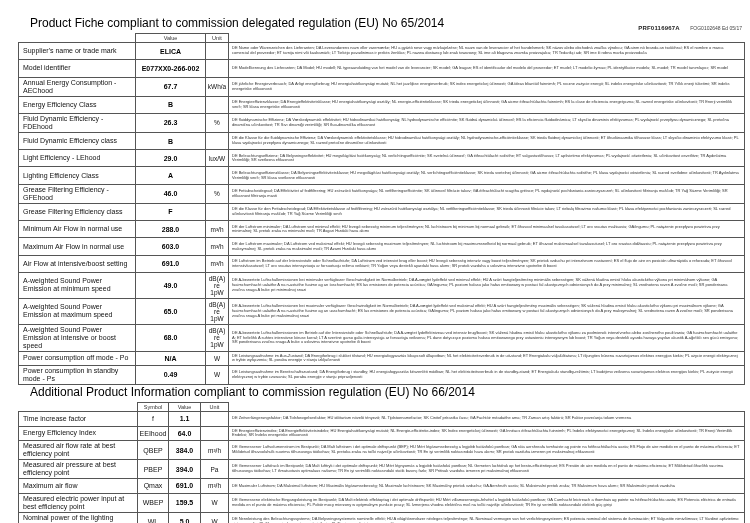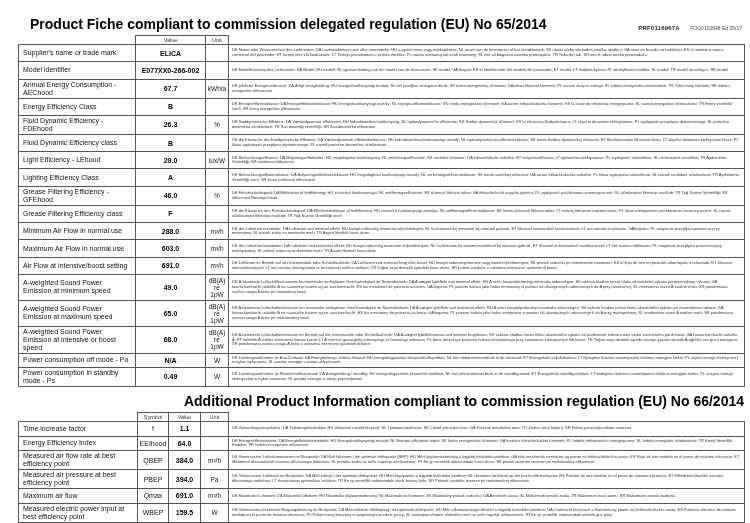--- a/index.html
+++ b/index.html
@@ -1,22 +1,22 @@
 <!DOCTYPE html>
 <html><head>
 <meta charset="utf-8">
 <style>
   html,body{margin:0;padding:0;background:#fff;}
   body{width:750px;height:523px;font-family:"Liberation Sans",sans-serif;color:#111;position:relative;overflow:hidden;}
   .page{position:absolute;inset:0;padding:16px 6px 0 18px;box-sizing:border-box;}
   .doc-refs{position:absolute;top:16px;right:8px;white-space:nowrap;}
   .ref-primary{font-size:6px;font-weight:bold;color:#222;letter-spacing:.2px;}
   .ref-secondary{font-size:5px;color:#444;margin-left:6px;}
-  h1.tbl-title{font-size:14px;font-weight:bold;margin:0 0 3px 0;color:#000;padding-left:12px;}
-  h1.second{margin-top:6px;text-align:right;}
+  h1.tbl-title{font-size:12px;font-weight:normal;margin:0 0 3px 0;color:#000;padding-left:12px;}
+  h1.second{}
   table{border-collapse:collapse;table-layout:fixed;width:726px;}
   td,th{border:1px solid #555;padding:0;vertical-align:middle;box-sizing:border-box;}
   th{font-weight:normal;font-size:5.5px;color:#333;height:9px;text-align:center;}
   th.noborder{border:none;}
   td.lbl{font-size:7px;text-align:left;padding:1px 3px 1px 4px;line-height:8px;color:#111;}
   td.val{font-size:7px;font-weight:bold;text-align:center;color:#000;}
   td.unit{font-size:6.5px;text-align:center;line-height:7px;color:#111;padding:0 1px;}
   td.desc{padding:1px 3px;}
   td.desc .txt{font-size:4px;line-height:4.7px;color:#333;overflow:hidden;}
   

